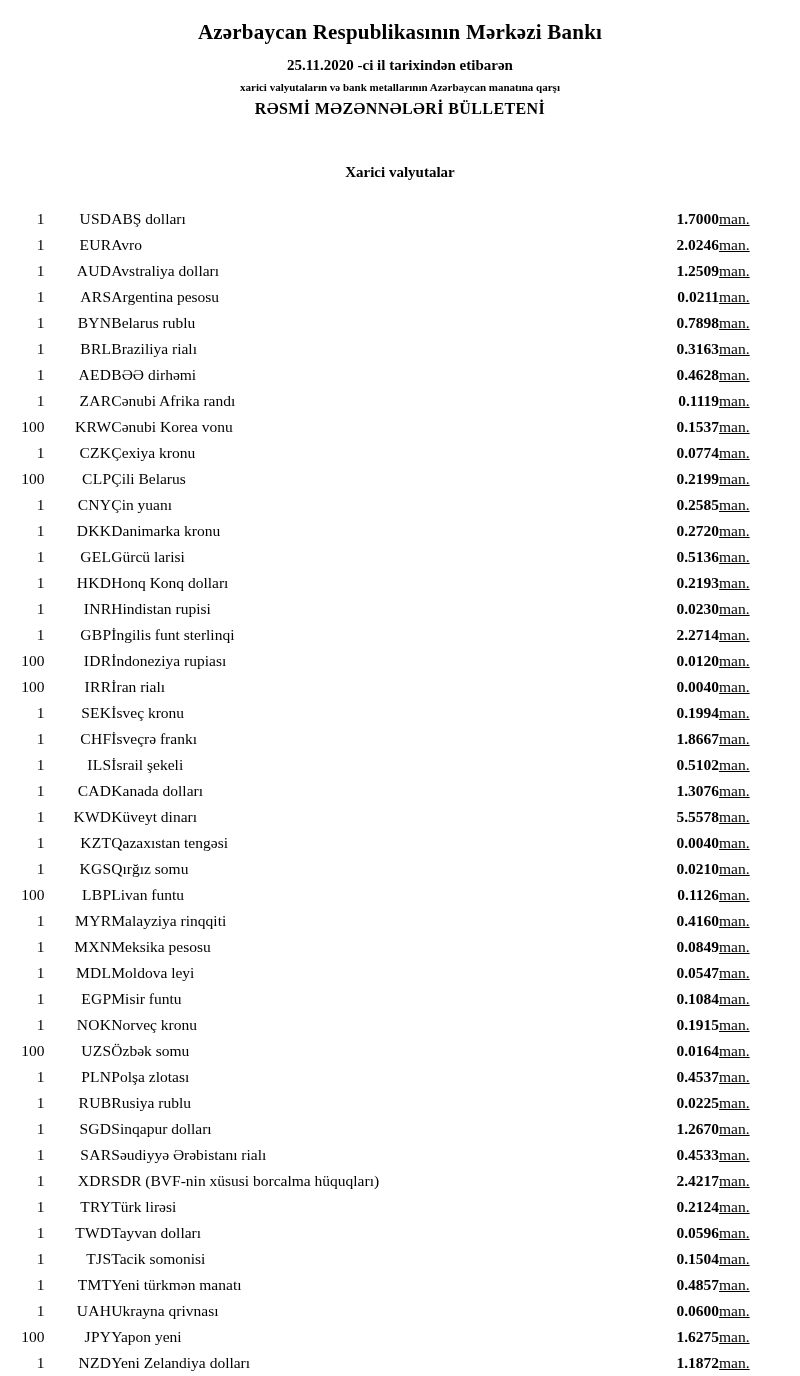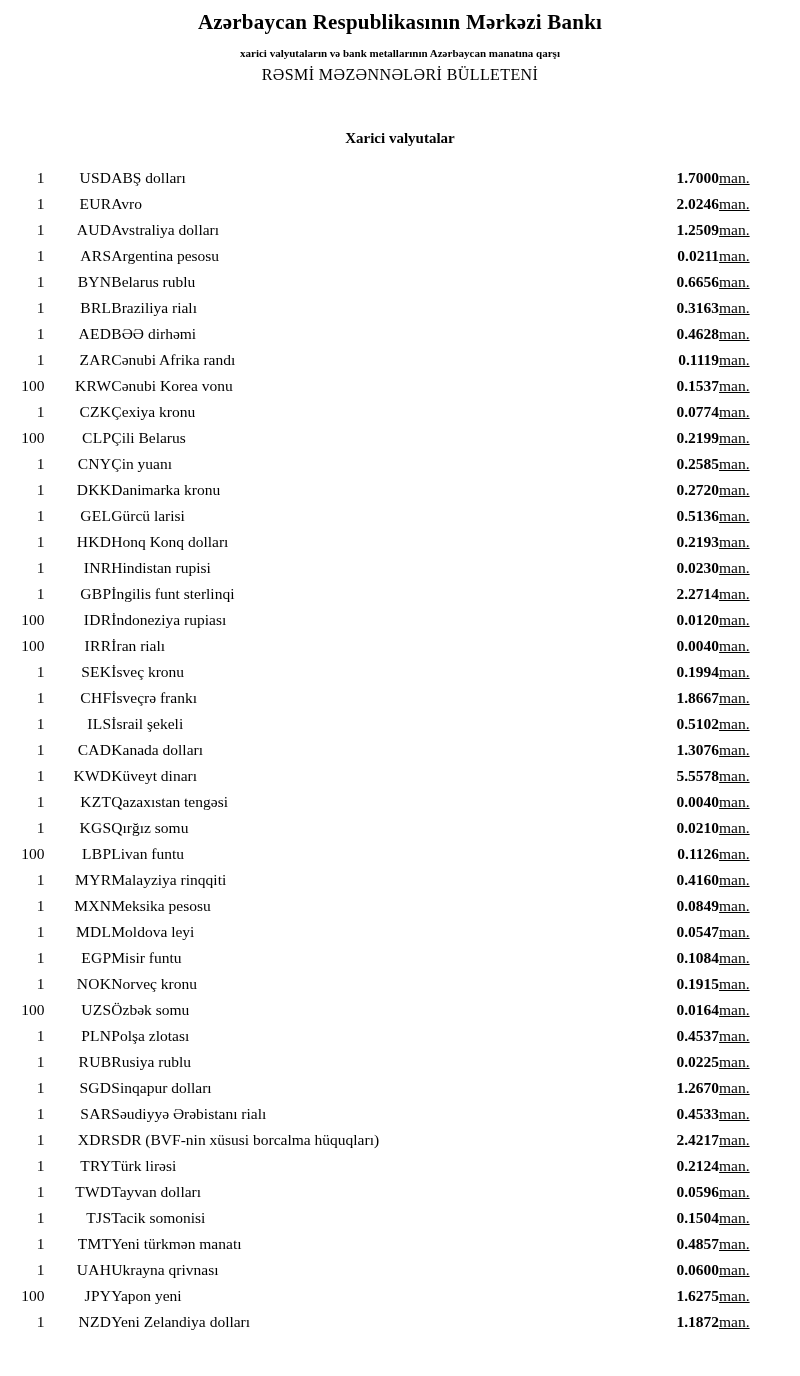--- a/index.html
+++ b/index.html
@@ -11,21 +11,21 @@
     width: 800px;
     height: 1376px;
     font-family: "Liberation Serif", serif;
     color: #000000;
     overflow: hidden;
   }
   .page {
     width: 800px;
     height: 1376px;
     box-sizing: border-box;
-    padding-top: 10px;
+    padding-top: 20px;
   }
   .header {
     text-align: center;
   }
   .bank-title {
     font-size: 21px;
     font-weight: bold;
     margin: 0 0 12px 0;
     letter-spacing: 0.2px;
   }
@@ -34,30 +34,30 @@
     font-weight: bold;
     margin: 0 0 7px 0;
   }
   .subtitle {
     font-size: 11px;
     font-weight: bold;
     margin: 0 0 7px 0;
   }
   .bulletin-title {
     font-size: 16px;
-    font-weight: normal;
+    font-weight: bold;
     margin: 0;
     letter-spacing: 0.4px;
   }
   .section-title {
     text-align: center;
     font-size: 15px;
     font-weight: bold;
     margin-top: 46px;
-    margin-bottom: 18px;
+    margin-bottom: 25px;
   }
   table.rates {
     border-collapse: collapse;
     width: 786px;
     margin-left: 6px;
     table-layout: fixed;
   }
   table.rates td {
     padding: 0;
     height: 26px;
@@ -78,20 +78,21 @@
   }
   td.unit { width: 72px; text-align: left; padding-left: 17px; text-decoration: underline; }
 </style>
 </head>
 <body>
 
 <div class="page">
 
   <div class="header">
     <h1 class="bank-title">Azərbaycan Respublikasının Mərkəzi Bankı</h1>
+    <div class="date-line">25.11.2020 -ci il tarixindən etibarən</div>
     <div class="subtitle">xarici valyutaların və bank metallarının Azərbaycan manatına qarşı</div>
     <div class="bulletin-title">RƏSMİ MƏZƏNNƏLƏRİ BÜLLETENİ</div>
   </div>
 
   <div class="section-title">Xarici valyutalar</div>
 
   <table class="rates">
     <tbody>
   <tr>
     <td class="qty">1</td>
@@ -122,21 +123,21 @@
     <td class="code">ARS</td>
     <td class="name">Argentina pesosu</td>
     <td class="rate">0.0211</td>
     <td class="unit">man.</td>
   </tr>
 
   <tr>
     <td class="qty">1</td>
     <td class="code">BYN</td>
     <td class="name">Belarus rublu</td>
-    <td class="rate">0.6656</td>
+    <td class="rate">0.7898</td>
     <td class="unit">man.</td>
   </tr>
 
   <tr>
     <td class="qty">1</td>
     <td class="code">BRL</td>
     <td class="name">Braziliya rialı</td>
     <td class="rate">0.3163</td>
     <td class="unit">man.</td>
   </tr>

